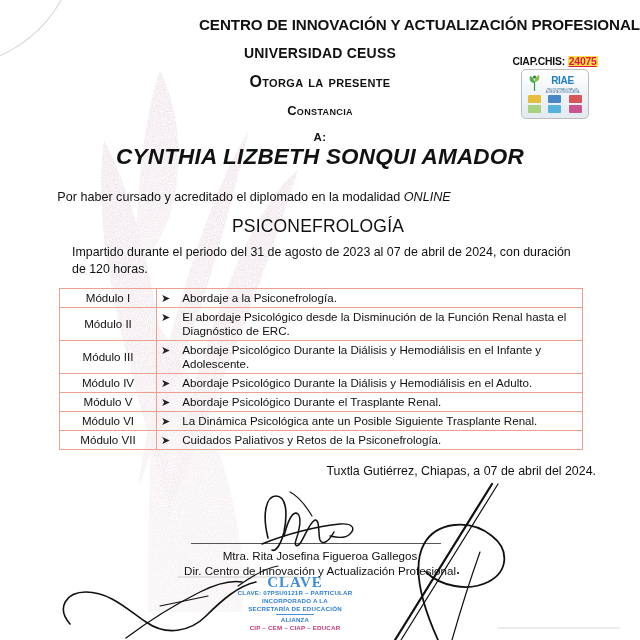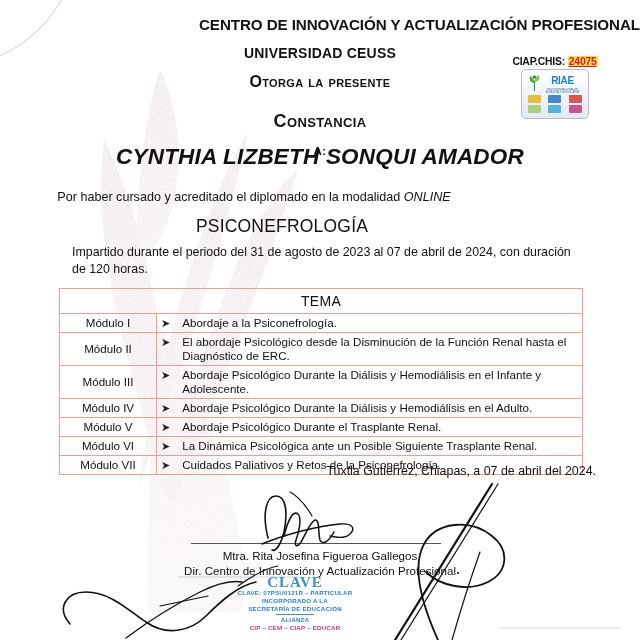--- a/index.html
+++ b/index.html
@@ -70,22 +70,22 @@
   .smallcaps {
     font-weight: bold;
     letter-spacing: 0.35px;
     font-variant: small-caps;
   }
   .line-otorga {
     margin-top: 12px;
     font-size: 16px;
   }
   .line-const {
-    margin-top: 20px;
-    font-size: 18px;
+    margin-top: 12px;
+    font-size: 13px;
   }
   .line-a {
     margin-top: 13px;
     font-size: 11.5px;
   }
 
   
   .ciap-wrap {
     position: absolute;
     right: 33px;
@@ -177,26 +177,27 @@
     left: 0;
     width: 508px;
     text-align: center;
     z-index: 3;
     font-size: 12.6px;
   }
   .ital { font-style: italic; }
   .diploma-name {
     position: absolute;
     top: 216px;
-    left: 8px;
+    left: 0;
     width: 548px;
     text-align: center;
     z-index: 3;
     font-size: 17.5px;
     letter-spacing: 0.2px;
+    padding-left: 44px;
   }
   .period {
     position: absolute;
     top: 244px;
     left: 72px;
     width: 500px;
     z-index: 3;
     font-size: 12.4px;
     line-height: 17px;
     text-align: left;
@@ -392,23 +393,20 @@
     <span>Por haber cursado y acreditado el diplomado en la modalidad </span><span class="ital">ONLINE</span>
   </div>
 
   <div class="diploma-name">PSICONEFROLOGÍA</div>
 
   <div class="period">Impartido durante el periodo del 31 de agosto de 2023 al 07 de abril de 2024, con duración de 120 horas.</div>
 
   <table class="tema-table">
     <tbody>
       <tr>
-        <td class="tema-head" colspan="2">TEMA</td>
-      </tr>
-      <tr>
         <td class="mod-cell">Módulo I</td>
         <td class="topic-cell">
           <div class="topic-inner">
             <span class="arrow">➤</span>
             <span>Abordaje a la Psiconefrología.</span>
           </div>
         </td>
       </tr>
       <tr>
         <td class="mod-cell">Módulo II</td>

